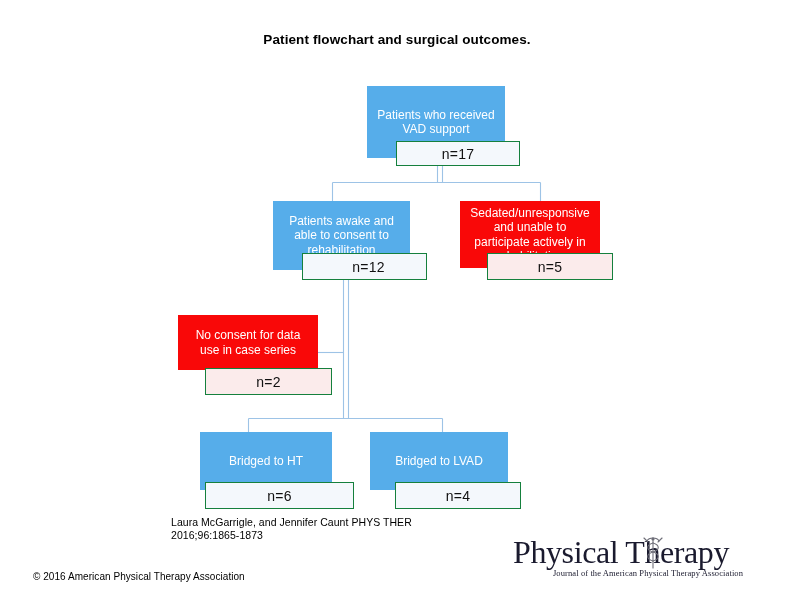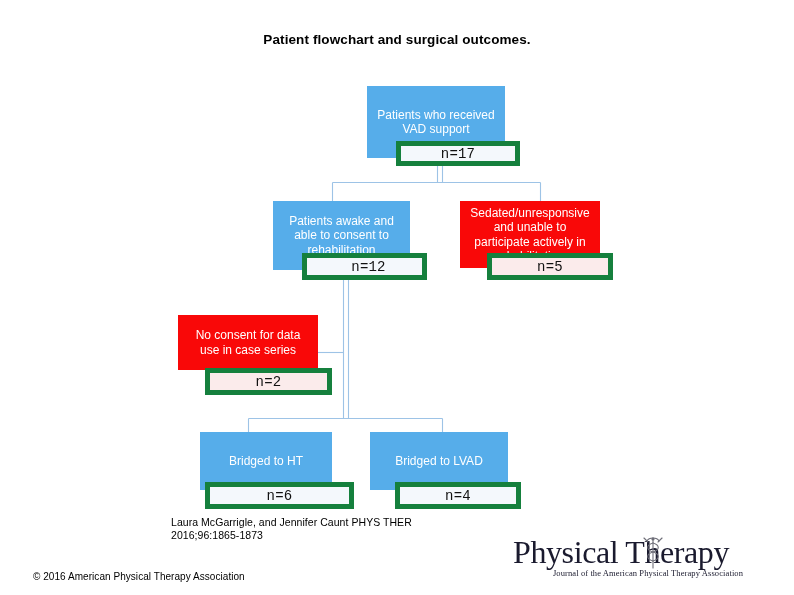--- a/index.html
+++ b/index.html
@@ -68,30 +68,29 @@
     padding: 0 8px;
   }
   .node.blue { background: #56ADEA; }
   .node.red  { background: #F90808; }
   .node .node-label { display: block; width: 100%; }
 
   
   .nbox {
     position: absolute;
     box-sizing: border-box;
-    border: 5px solid #15803d;
+    border: 1px solid #15803d;
     background: #F4F8FC;
     display: flex;
     align-items: center;
     justify-content: center;
     color: #111111;
     font-size: 14px;
     line-height: 16px;
     letter-spacing: 0.2px;
-    font-family: Liberation Mono, monospace;
   }
   .nbox.on-red { background: #FBEBEB; }
 
   
   .citation {
     position: absolute;
     left: 171px;
     top: 516px;
     width: 420px;
     font-size: 10.5px;

